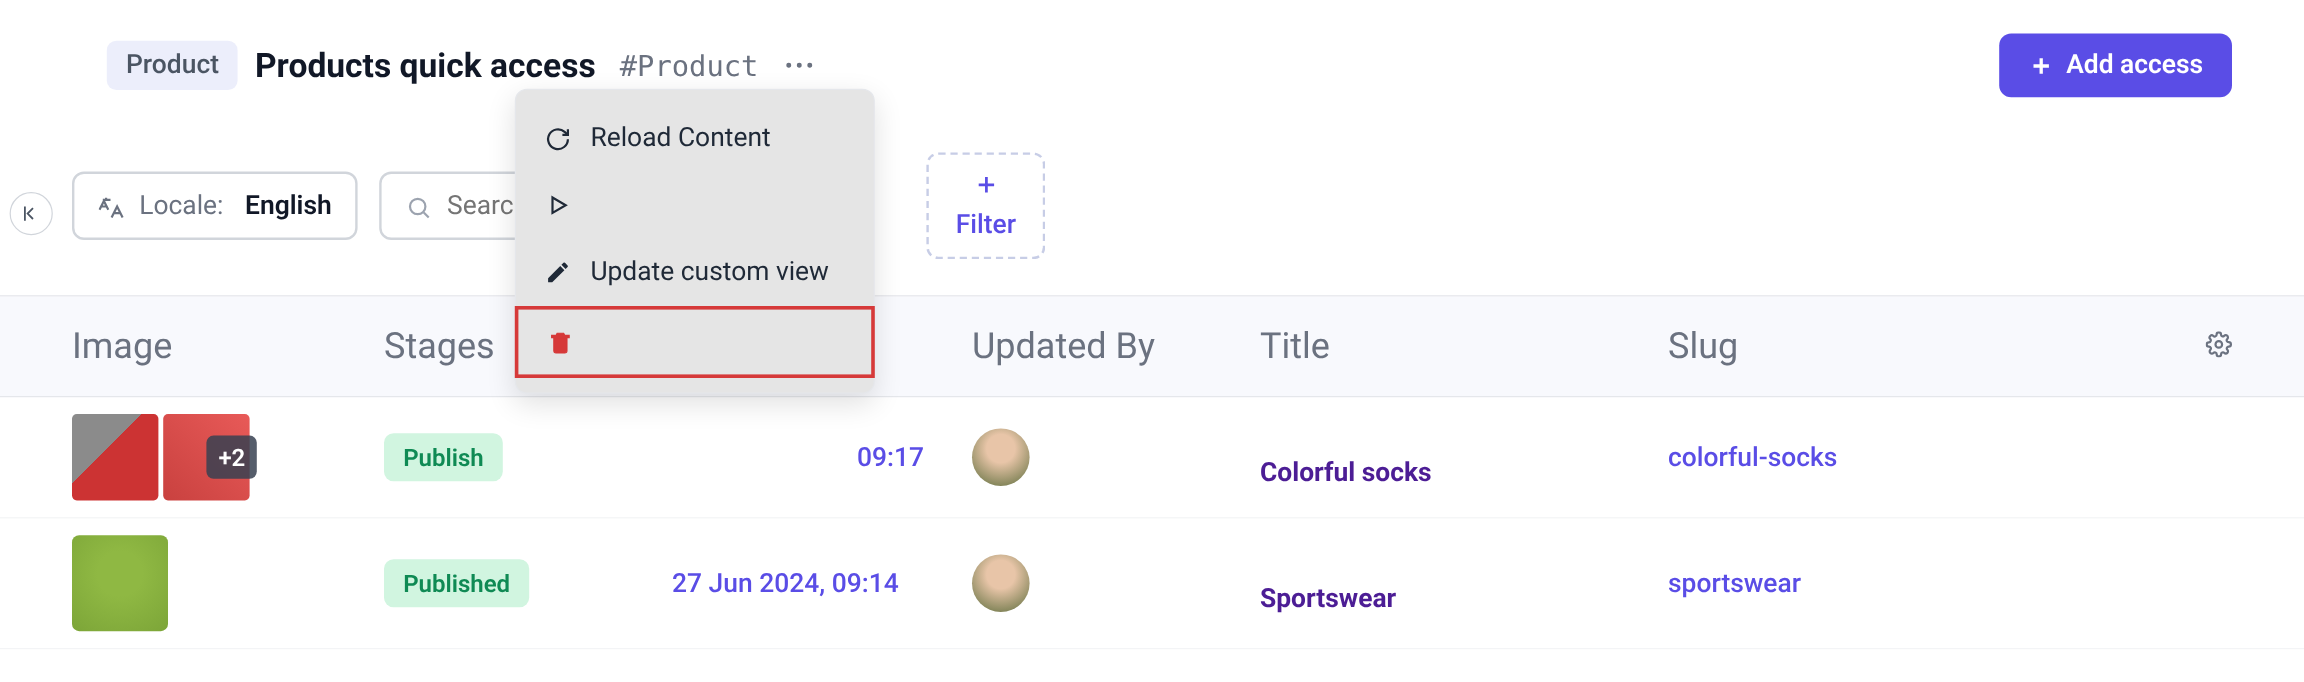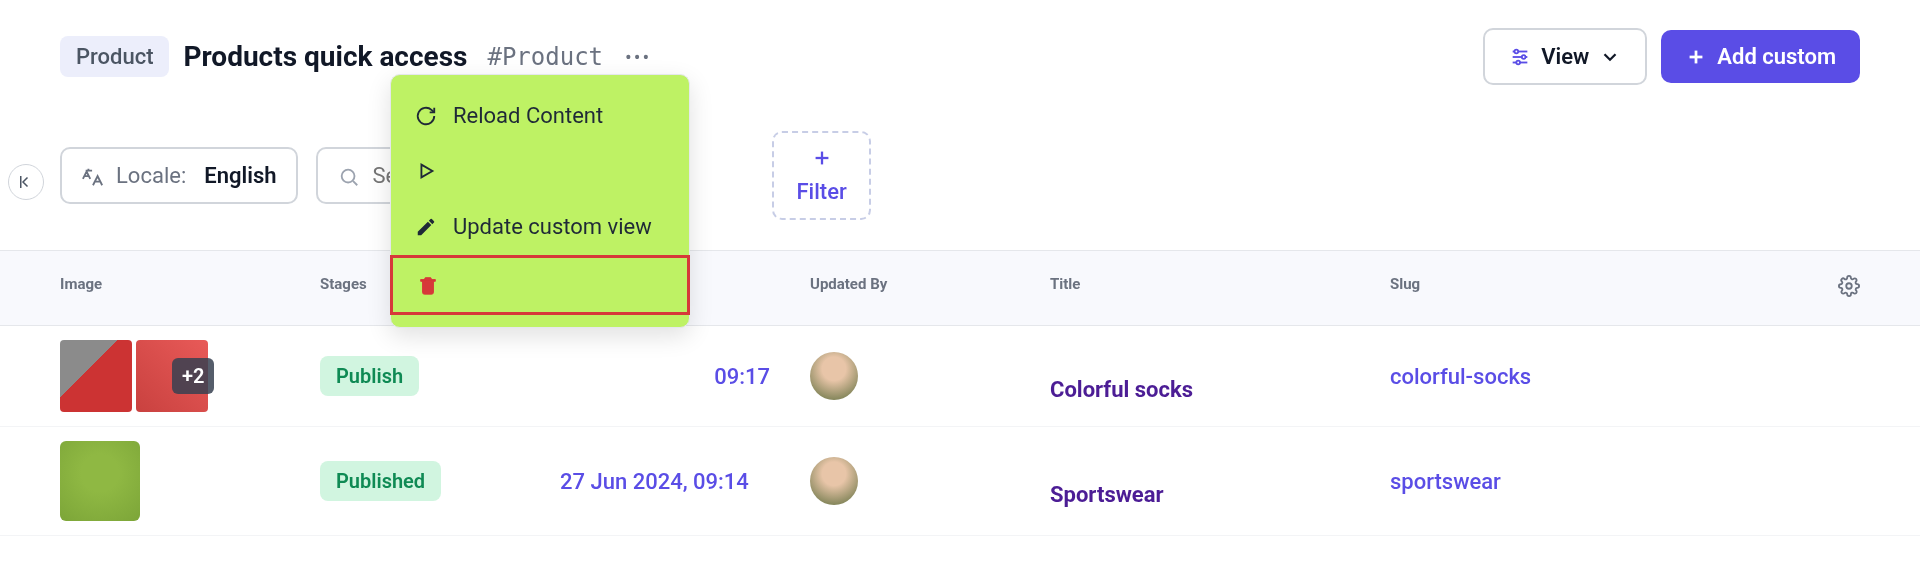--- a/index.html
+++ b/index.html
@@ -22,20 +22,21 @@
       padding: 28px 60px 28px 60px;
       gap: 14px;
     }
     .badge {
       background: #eceefb;
       color: #4b5563;
       padding: 8px 16px;
       border-radius: 8px;
       font-size: 22px;
       font-weight: 500;
+      margin-left: 29px;
     }
     .page-title {
       font-size: 28px;
       font-weight: 700;
       color: #111827;
     }
     .tag {
       font-family: ui-monospace, Menlo, monospace;
       color: #6b7280;
       font-size: 24px;
@@ -128,23 +129,23 @@
       flex-direction: column;
     }
     .table {
       width: 100%;
     }
     .table-header {
       display: flex;
       padding: 24px 60px;
       background: #f8f9fd;
       border-bottom: 1px solid #e5e7eb;
-      font-size: 15px;
+      font-size: 30px;
       color: #6b7280;
-      font-weight: 700;
+      font-weight: 400;
     }
     .col-image { width: 260px; }
     .col-stages { width: 240px; }
     .col-updated { width: 250px; }
     .col-by { width: 240px; }
     .col-title { width: 340px; }
     .col-slug { flex: 1; }
     .col-gear { width: 40px; text-align: right; color: #6b7280; }
     .table-row {
       display: flex;
@@ -191,23 +192,23 @@
       width: 48px;
       height: 48px;
       border-radius: 50%;
       background: radial-gradient(circle at 50% 35%, #e8c5a8 30%, #5a6b3a 100%);
     }
     .row-title { font-weight: 700; color: #4c1d95; margin-top: 26px; }
     .row-slug { color: #5a4de6; font-weight: 500; }
     .dropdown {
       position: absolute;
       top: 74px;
-      left: 390px;
+      left: 429px;
       width: 300px;
-      background: #bef264;
+      background: #e5e5e5;
       border: 1px solid #e5e7eb;
       border-radius: 10px;
       box-shadow: 0 8px 24px rgba(0,0,0,0.12);
       padding: 12px 0;
       z-index: 100;
     }
     .dropdown-item {
       display: flex;
       align-items: center;
       gap: 16px;
@@ -226,40 +227,26 @@
   </style>
 </head>
 <body>
 
 <div class="header">
   <span class="badge">Product</span>
   <span class="page-title">Products quick access</span>
   <span class="tag">#Product</span>
   <span class="dots">•••</span>
   <div class="spacer"></div>
-  <button class="btn btn-view">
-    <svg class="icon" viewBox="0 0 24 24" fill="none" stroke="#5a4de6" stroke-width="2">
-        <line x1="4" y1="6" x2="20" y2="6"></line>
-        <line x1="4" y1="12" x2="20" y2="12"></line>
-        <line x1="4" y1="18" x2="20" y2="18"></line>
-        <circle cx="8" cy="6" r="2" fill="#fff"></circle>
-        <circle cx="16" cy="12" r="2" fill="#fff"></circle>
-        <circle cx="10" cy="18" r="2" fill="#fff"></circle>
-      </svg>
-    <span>View</span>
-    <svg class="icon" viewBox="0 0 24 24" fill="none" stroke="currentColor" stroke-width="2.5">
-        <polyline points="6 9 12 15 18 9"></polyline>
-      </svg>
-  </button>
   <button class="btn btn-add">
     <svg class="icon" viewBox="0 0 24 24" fill="none" stroke="currentColor" stroke-width="3">
         <line x1="12" y1="5" x2="12" y2="19"></line>
         <line x1="5" y1="12" x2="19" y2="12"></line>
       </svg>
-    <span>Add custom</span>
+    <span>Add access</span>
   </button>
 </div>
 
 <div class="toolbar">
   <div class="collapse-handle">
     <svg width="18" height="18" viewBox="0 0 24 24" fill="none" stroke="currentColor" stroke-width="2">
         <line x1="5" y1="4" x2="5" y2="20"></line>
         <polyline points="14 6 8 12 14 18"></polyline>
       </svg>
   </div>

